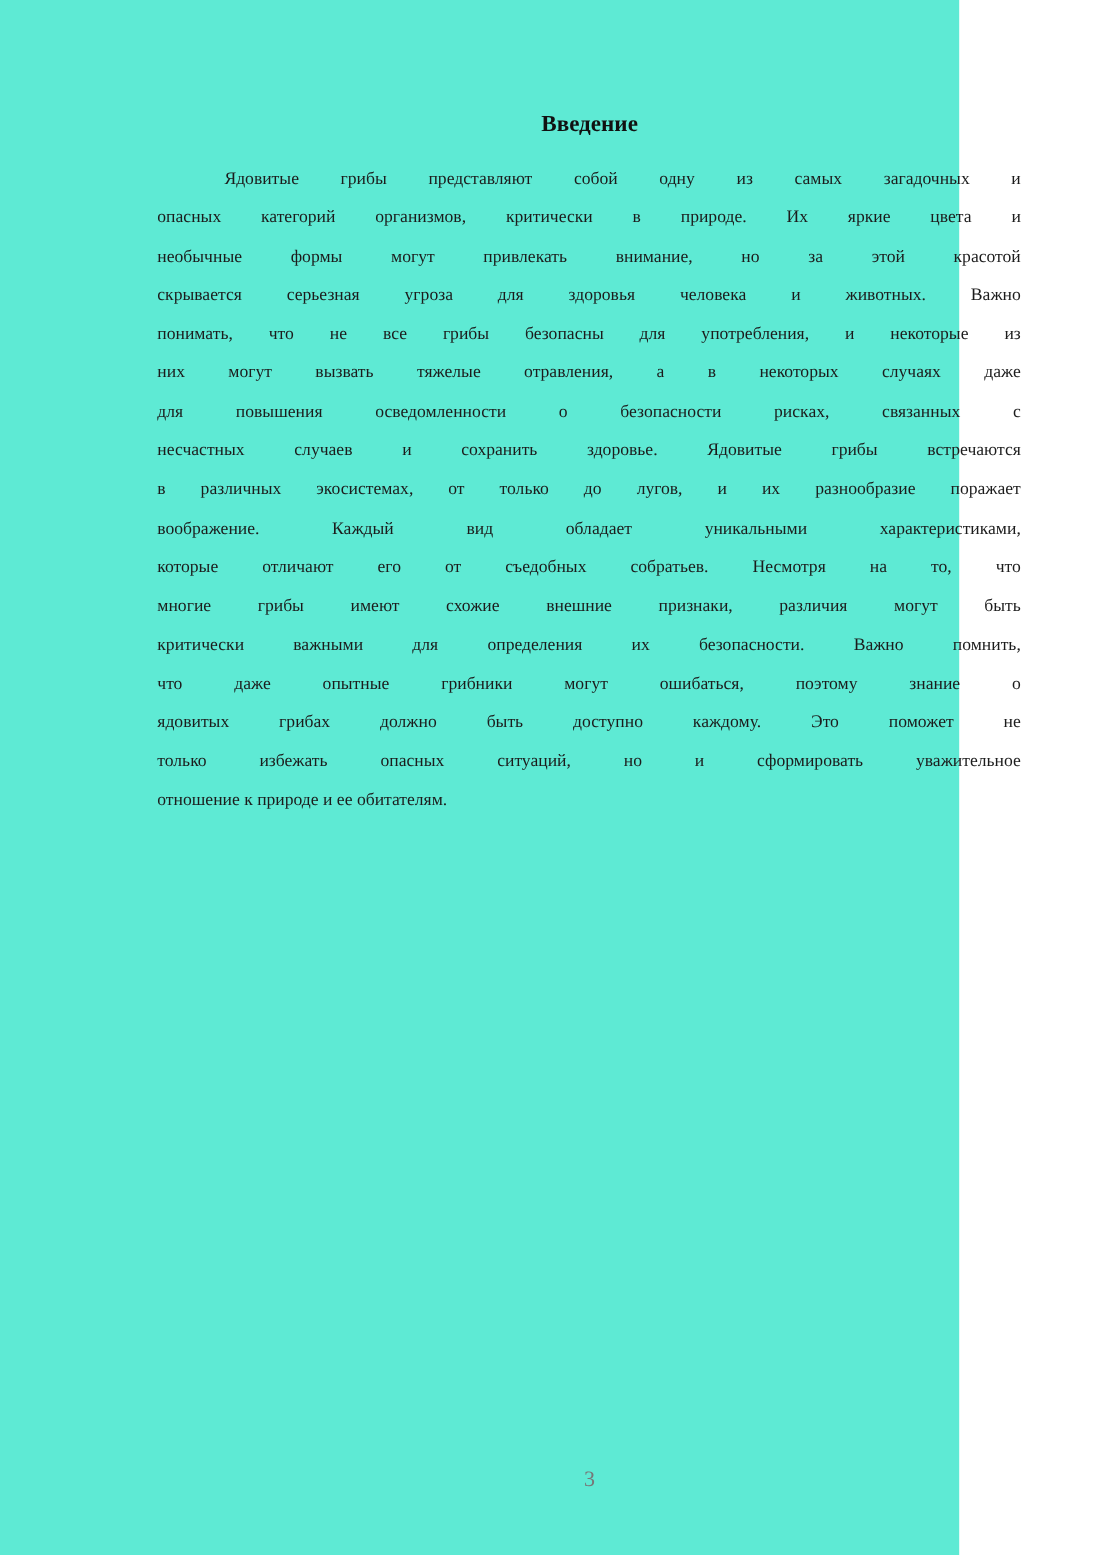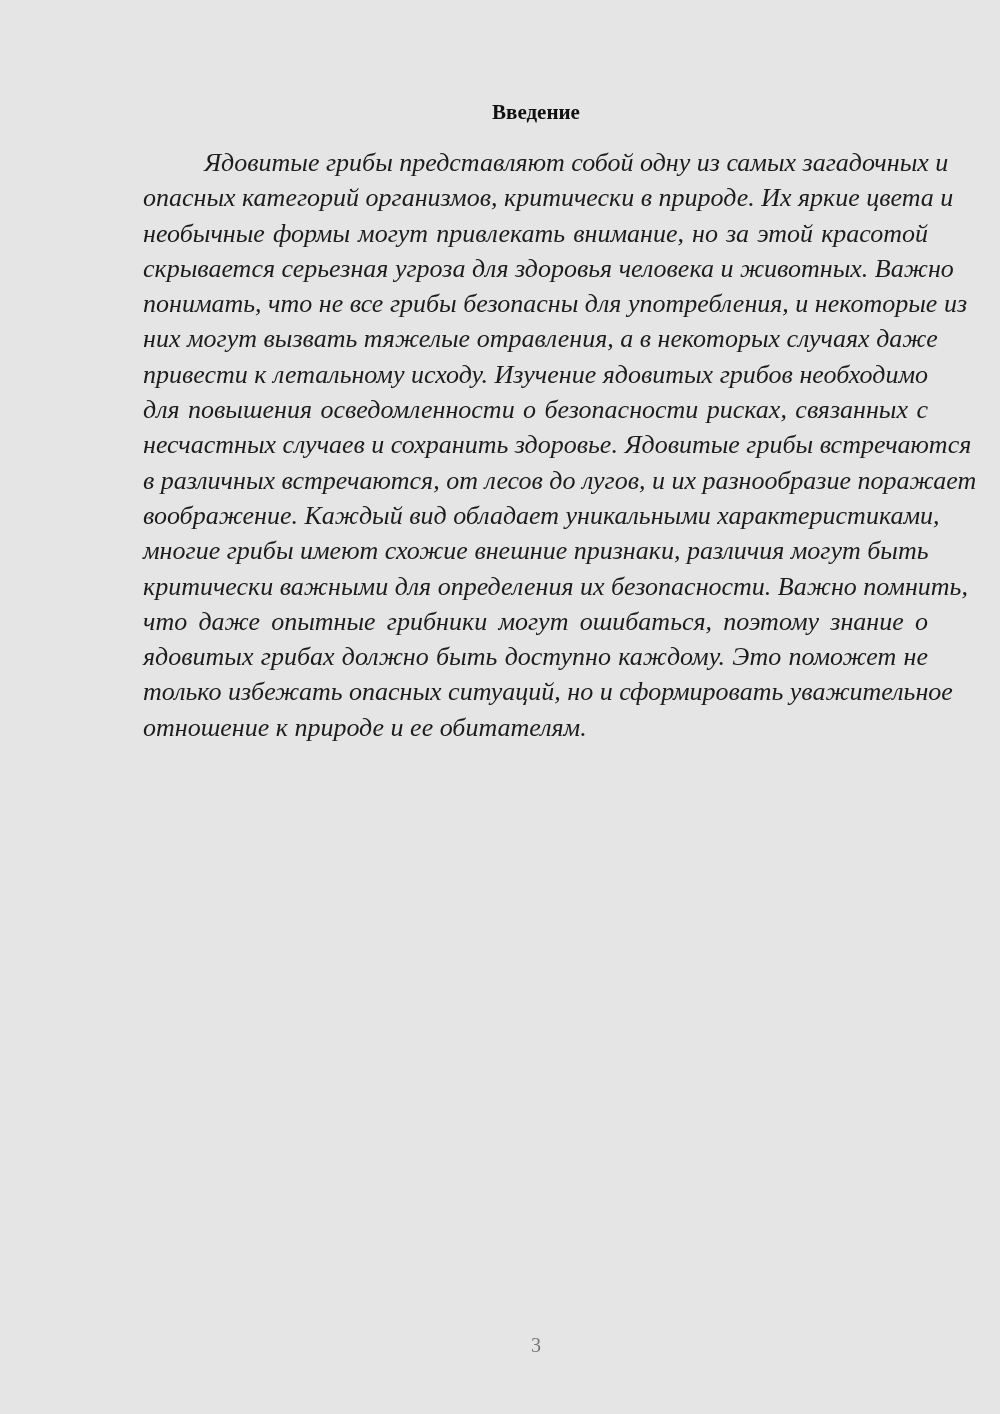--- a/index.html
+++ b/index.html
@@ -11,43 +11,42 @@
       width: 1000px;
       height: 1414px;
       position: relative;
       overflow: hidden;
       font-family: "Liberation Serif", "DejaVu Serif", serif;
       color: #1a1a1a;
     }
     .page {
       position: absolute;
       left: 0; top: 0;
-      width: 1000px;
+      width: 872px;
       height: 1414px;
-      background: #e5e5e5;
+      background: #5eead4;
     }
     .heading {
       position: absolute;
       top: 98px;
       left: 0;
       width: 1072px;
       text-align: center;
       font-weight: bold;
       font-size: 21px;
       line-height: 28px;
       color: #111;
     }
     .body-text {
       position: absolute;
       left: 143px;
       top: 145px;
       width: 785px;
-      font-size: 26px;
+      font-size: 16px;
       color: #1c1c1c;
-      font-style: italic;
     }
     .line {
       display: block;
       height: 35.3px;
       line-height: 35.3px;
       text-align: justify;
       text-align-last: justify;
       white-space: nowrap;
       overflow: visible;
     }
@@ -74,25 +73,25 @@
 <div class="page">
   <div class="heading">Введение</div>
 
   <div class="body-text">
     <span class="line first">Ядовитые грибы представляют собой одну из самых загадочных и</span>
     <span class="line">опасных категорий организмов, критически в природе. Их яркие цвета и</span>
     <span class="line">необычные формы могут привлекать внимание, но за этой красотой</span>
     <span class="line">скрывается серьезная угроза для здоровья человека и животных. Важно</span>
     <span class="line">понимать, что не все грибы безопасны для употребления, и некоторые из</span>
     <span class="line">них могут вызвать тяжелые отравления, а в некоторых случаях даже</span>
-    <span class="line">привести к летальному исходу. Изучение ядовитых грибов необходимо</span>
     <span class="line">для повышения осведомленности о безопасности рисках, связанных с</span>
     <span class="line">несчастных случаев и сохранить здоровье. Ядовитые грибы встречаются</span>
-    <span class="line">в различных встречаются, от лесов до лугов, и их разнообразие поражает</span>
+    <span class="line">в различных экосистемах, от только до лугов, и их разнообразие поражает</span>
     <span class="line">воображение. Каждый вид обладает уникальными характеристиками,</span>
+    <span class="line">которые отличают его от съедобных собратьев. Несмотря на то, что</span>
     <span class="line">многие грибы имеют схожие внешние признаки, различия могут быть</span>
     <span class="line">критически важными для определения их безопасности. Важно помнить,</span>
     <span class="line">что даже опытные грибники могут ошибаться, поэтому знание о</span>
     <span class="line">ядовитых грибах должно быть доступно каждому. Это поможет не</span>
     <span class="line">только избежать опасных ситуаций, но и сформировать уважительное</span>
     <span class="line last">отношение к природе и ее обитателям.</span>
   </div>
 
   <div class="page-number">3</div>
 </div>

